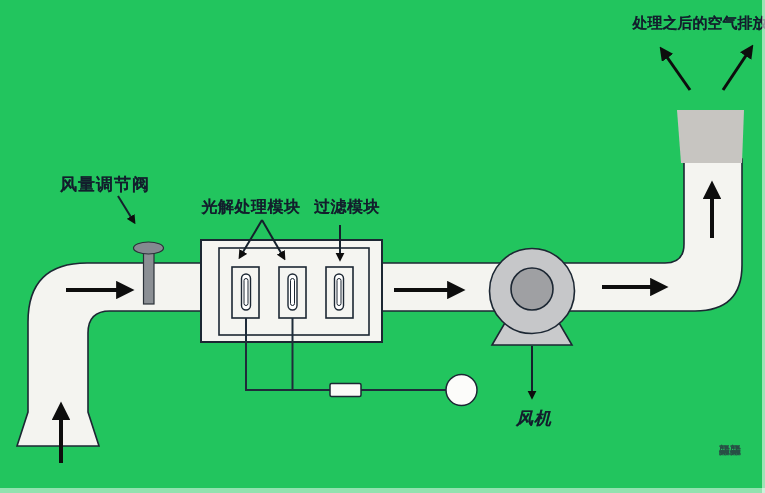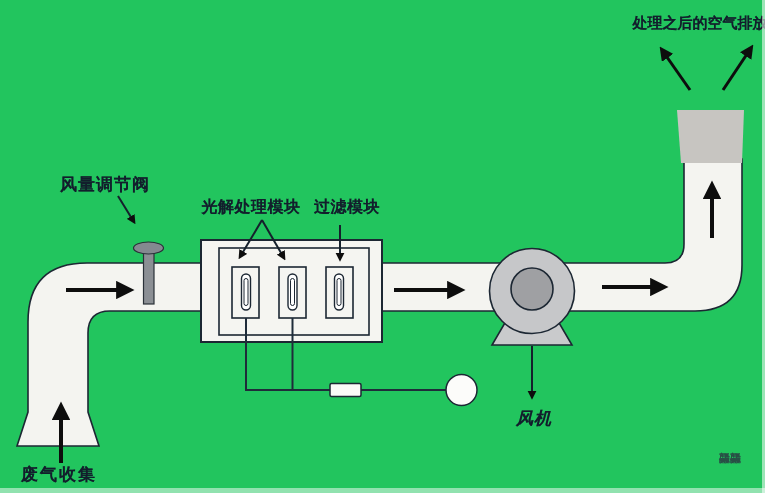--- a/index.html
+++ b/index.html
@@ -14,21 +14,21 @@
     letter-spacing:1px;white-space:nowrap;transform:translateX(-50%);
     text-shadow:0 0 .5px rgba(18,30,44,.6);
   }
   .lbl-exhaust{font-size:15px;letter-spacing:0;}
   .lbl-module{font-size:16px;letter-spacing:.5px;}
   .lbl-power{letter-spacing:.5px;}
   .lbl-intake{letter-spacing:2px;}
   .watermark{
     position:absolute;transform:none;width:20px;font-size:11px;line-height:1.05;
     letter-spacing:0;word-break:break-all;color:#2a3440;opacity:.8;
-    filter:blur(.6px);text-shadow:none;font-weight:700;margin-top:8px;
+    filter:blur(.6px);text-shadow:none;font-weight:700;
   }
   .edge-right{position:absolute;right:0;top:0;width:3px;height:100%;background:rgba(255,255,255,.55);}
   .edge-bottom{position:absolute;left:0;bottom:0;width:100%;height:5px;background:rgba(255,255,255,.5);}
 </style>
 </head>
 <body>
 
 <div class="stage">
 
   <svg width="765" height="493" viewBox="0 0 765 493">
@@ -91,18 +91,17 @@
     <path d="M262 220 L284 258" stroke="#15202c" stroke-width="2" marker-end="url(#ah)"></path>
     <path d="M340 225 L340 259" stroke="#15202c" stroke-width="2" marker-end="url(#ah)"></path>
     <path d="M532 346 L532 397" stroke="#15202c" stroke-width="2" marker-end="url(#ah)"></path>
   </svg>
 
   <div class="label lbl-exhaust" style="left:700px;top:14px;">处理之后的空气排放</div>
   <div class="label lbl-module" style="left:251px;top:197px;">光解处理模块</div>
   <div class="label" style="left:105px;top:173px;">风量调节阀</div>
   <div class="label lbl-module" style="left:347px;top:197px;">过滤模块</div>
   <div class="label" style="left:534px;top:407px;font-style:italic;">风机</div>
-  <div class="label lbl-intake" style="left:59px;top:463px;">废气收集</div>
   <div class="label watermark" style="left:719px;top:445px;">龘龘</div>
 
   <div class="edge-right"></div>
   <div class="edge-bottom"></div>
 </div>
 
 </body></html>

